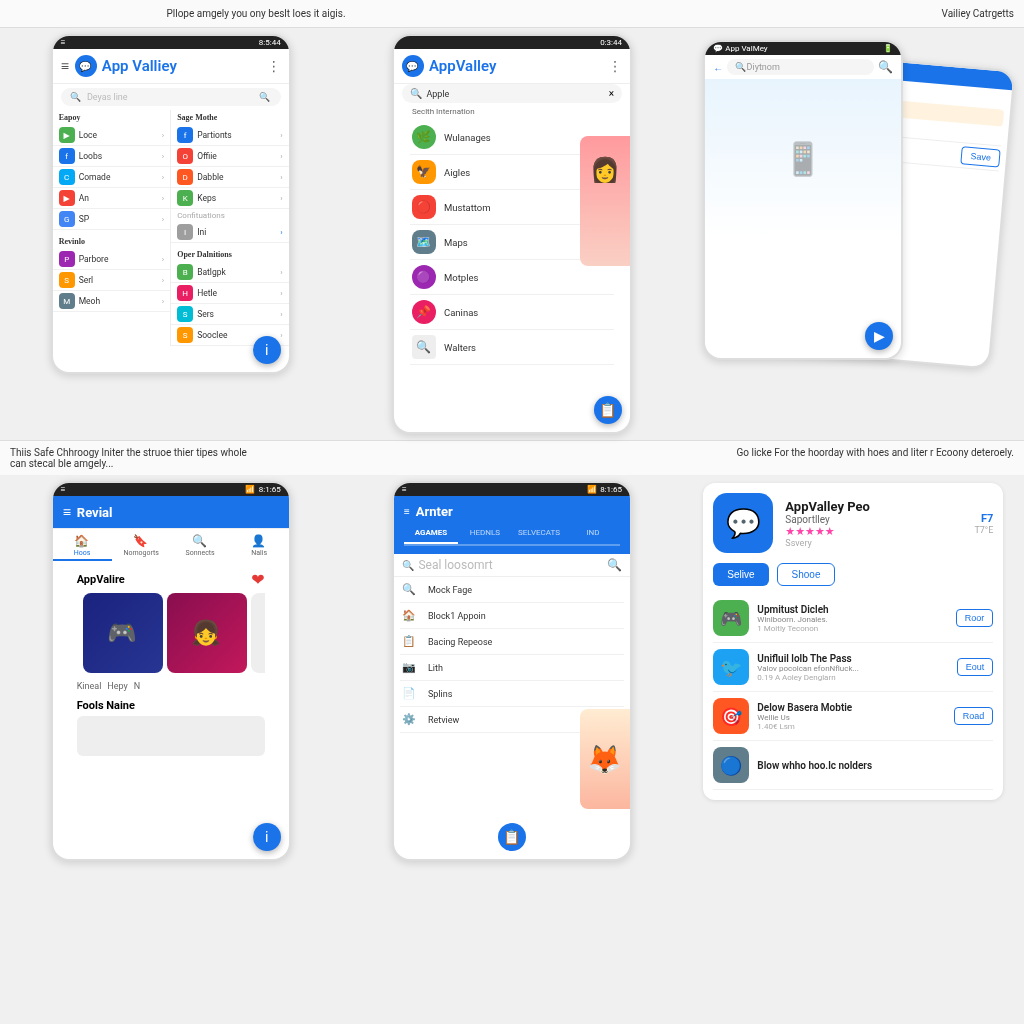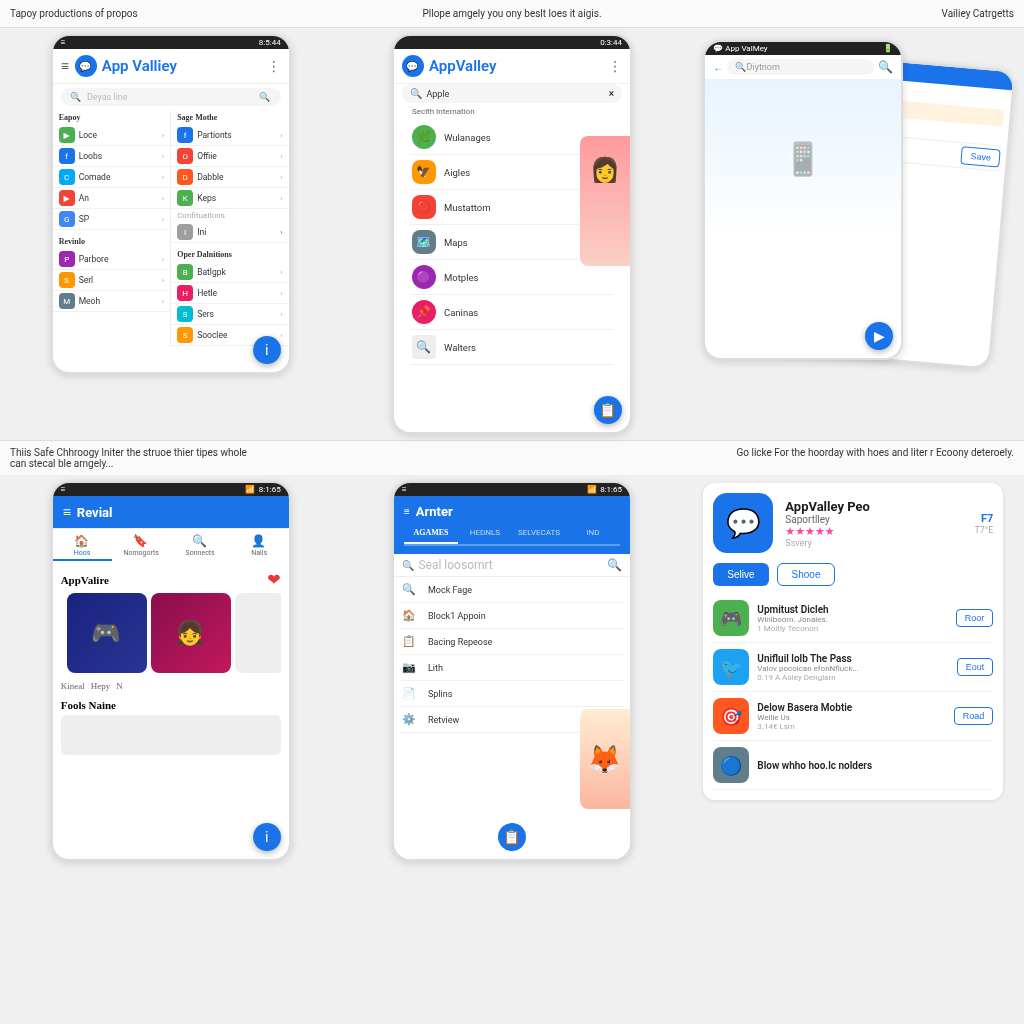--- a/index.html
+++ b/index.html
@@ -159,21 +159,21 @@
     }
 
     
     .tab-bar {
       display: flex; background: white; border-bottom: 2px solid #eee;
     }
     .tab {
       flex: 1; text-align: center; padding: 5px 2px;
       font-size: 8px; color: #666; border-bottom: 2px solid transparent;
     }
-    .tab.active { color: #1a73e8; border-bottom: 2px solid #1a73e8; font-weight: 700; font-family: Liberation Serif, serif; }
+    .tab.active { color: #1a73e8; border-bottom: 2px solid #1a73e8; font-weight: 700; }
 
     .featured-row {
       display: flex; gap: 4px; padding: 4px 6px; overflow: hidden;
     }
 
     .fab {
       position: absolute; bottom: 8px; right: 8px;
       width: 28px; height: 28px; border-radius: 50%;
       background: #1a73e8; color: white;
       display: flex; align-items: center; justify-content: center;
@@ -198,23 +198,20 @@
       display: flex; width: 1024px;
       background: #fafafa;
     }
     .bot-cap { flex: 1; padding: 6px 10px; font-size: 10px; color: #333; }
     .bot-cap-wide { flex: 2; }
   </style>
 </head>
 <body>
 
 <div class="top-caption-row">
-  <div class="top-cap">
-    <span>Tapoy productions of propos</span>
-  </div>
   <div class="top-cap" style="text-align:center;">
     <span>Pllope amgely you ony beslt loes it aigis.</span>
   </div>
   <div class="top-cap" style="text-align:right;">
     <span>Vailiey Catrgetts</span>
   </div>
 </div>
 
 <div class="row">
 
@@ -472,21 +469,21 @@
         </div>
         <div class="nav-item">
           <span class="nav-icon">🔍</span>
           <span>Sonnects</span>
         </div>
         <div class="nav-item">
           <span class="nav-icon">👤</span>
           <span>Nalis</span>
         </div>
       </div>
-      <div style="padding:6px 8px;font-family:Liberation Serif, serif;">
+      <div style="padding:6px 24px;">
         <div style="display:flex;justify-content:space-between;align-items:center;">
           <span style="font-size:11px;font-weight:700;">AppValire</span>
           <span style="font-size:16px;color:#e53935;">❤</span>
         </div>
         <div class="featured-row">
           <div style="min-width:80px;height:80px;border-radius:8px;background:linear-gradient(135deg,#1a237e,#283593);flex-shrink:0;display:flex;align-items:center;justify-content:center;">
             <span style="color:white;font-size:24px;">🎮</span>
           </div>
           <div style="min-width:80px;height:80px;border-radius:8px;background:linear-gradient(135deg,#880e4f,#c2185b);flex-shrink:0;display:flex;align-items:center;justify-content:center;">
             <span style="color:white;font-size:24px;">👧</span>
@@ -603,21 +600,21 @@
           <div class="app-list-desc">Valov pocolcan efonNfluck...</div>
           <div class="app-list-meta">0.19 A Aoley Denglarn</div>
         </div>
         <button class="btn-small">Eout</button>
       </div>
       <div class="app-list-item">
         <div class="app-list-icon" style="background:#FF5722;">🎯</div>
         <div class="app-list-info">
           <div class="app-list-name">Delow Basera Mobtie</div>
           <div class="app-list-desc">Wellie Us</div>
-          <div class="app-list-meta">3.14€ Lsm</div>
+          <div class="app-list-meta">1.40€ Lsm</div>
         </div>
         <button class="btn-small">Road</button>
       </div>
       <div class="app-list-item">
         <div class="app-list-icon" style="background:#607D8B;">🔵</div>
         <div class="app-list-info">
           <div class="app-list-name">Blow whho hoo.lc nolders</div>
         </div>
       </div>
     </div>

